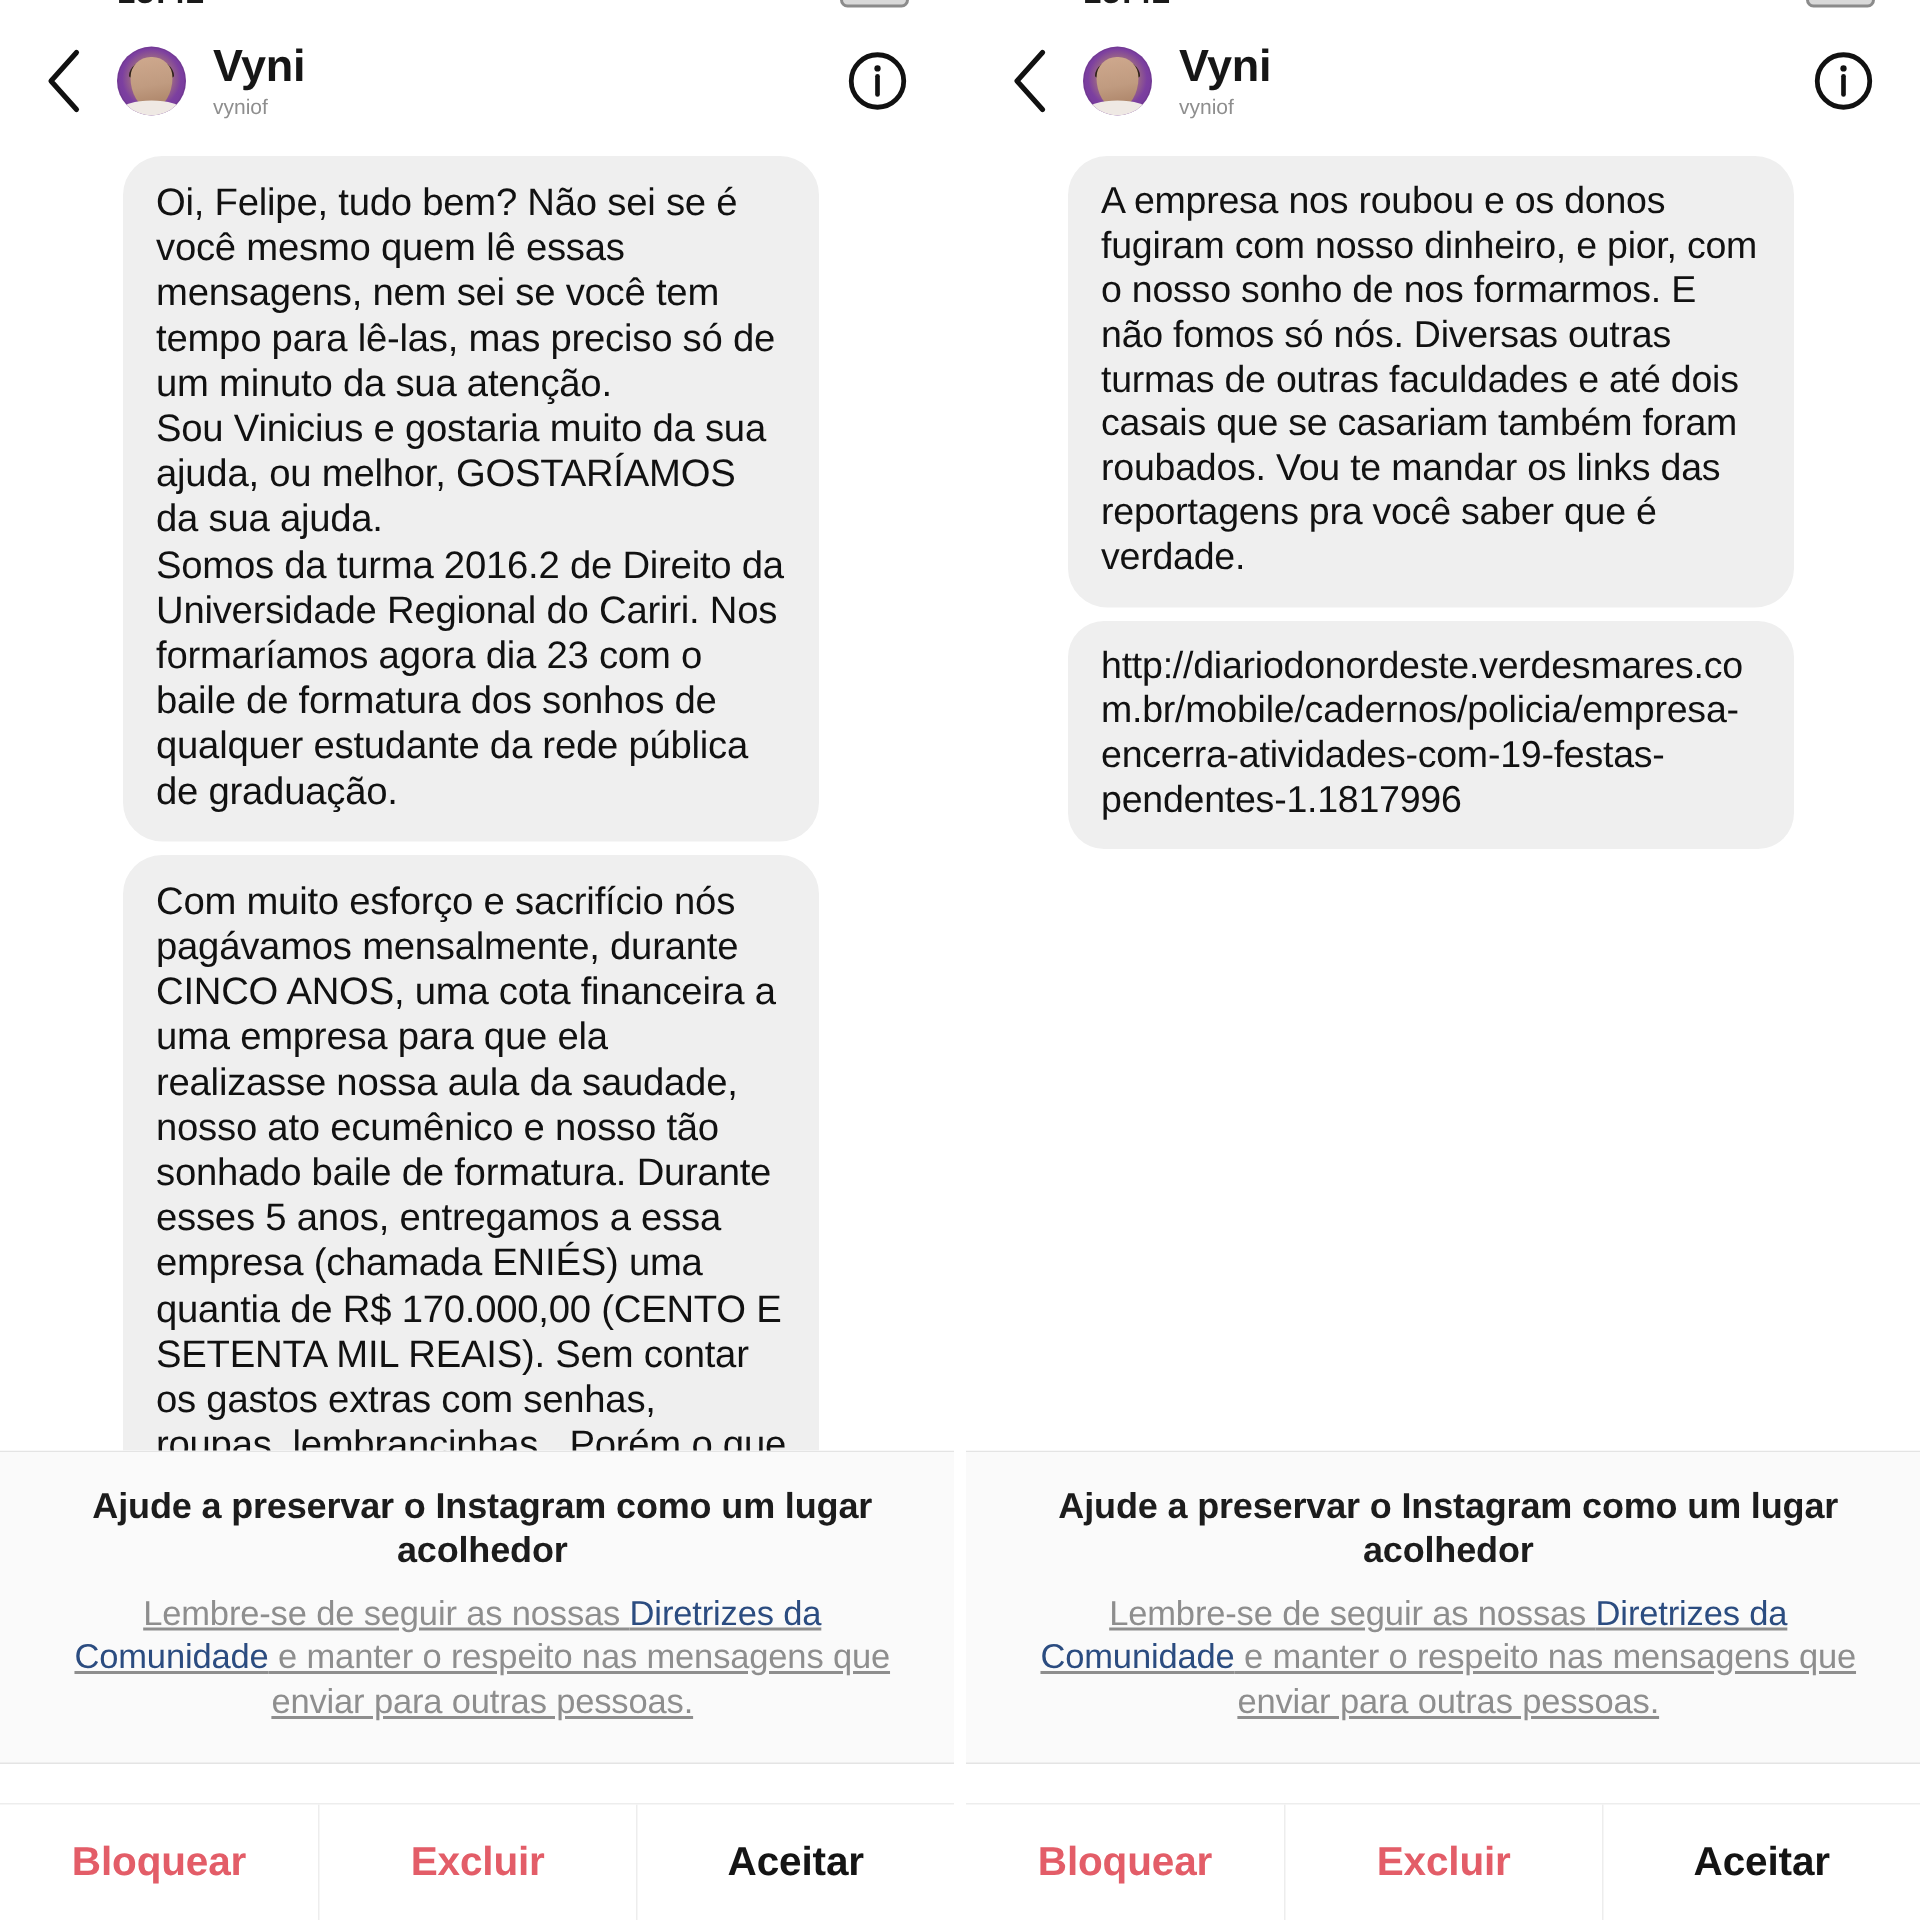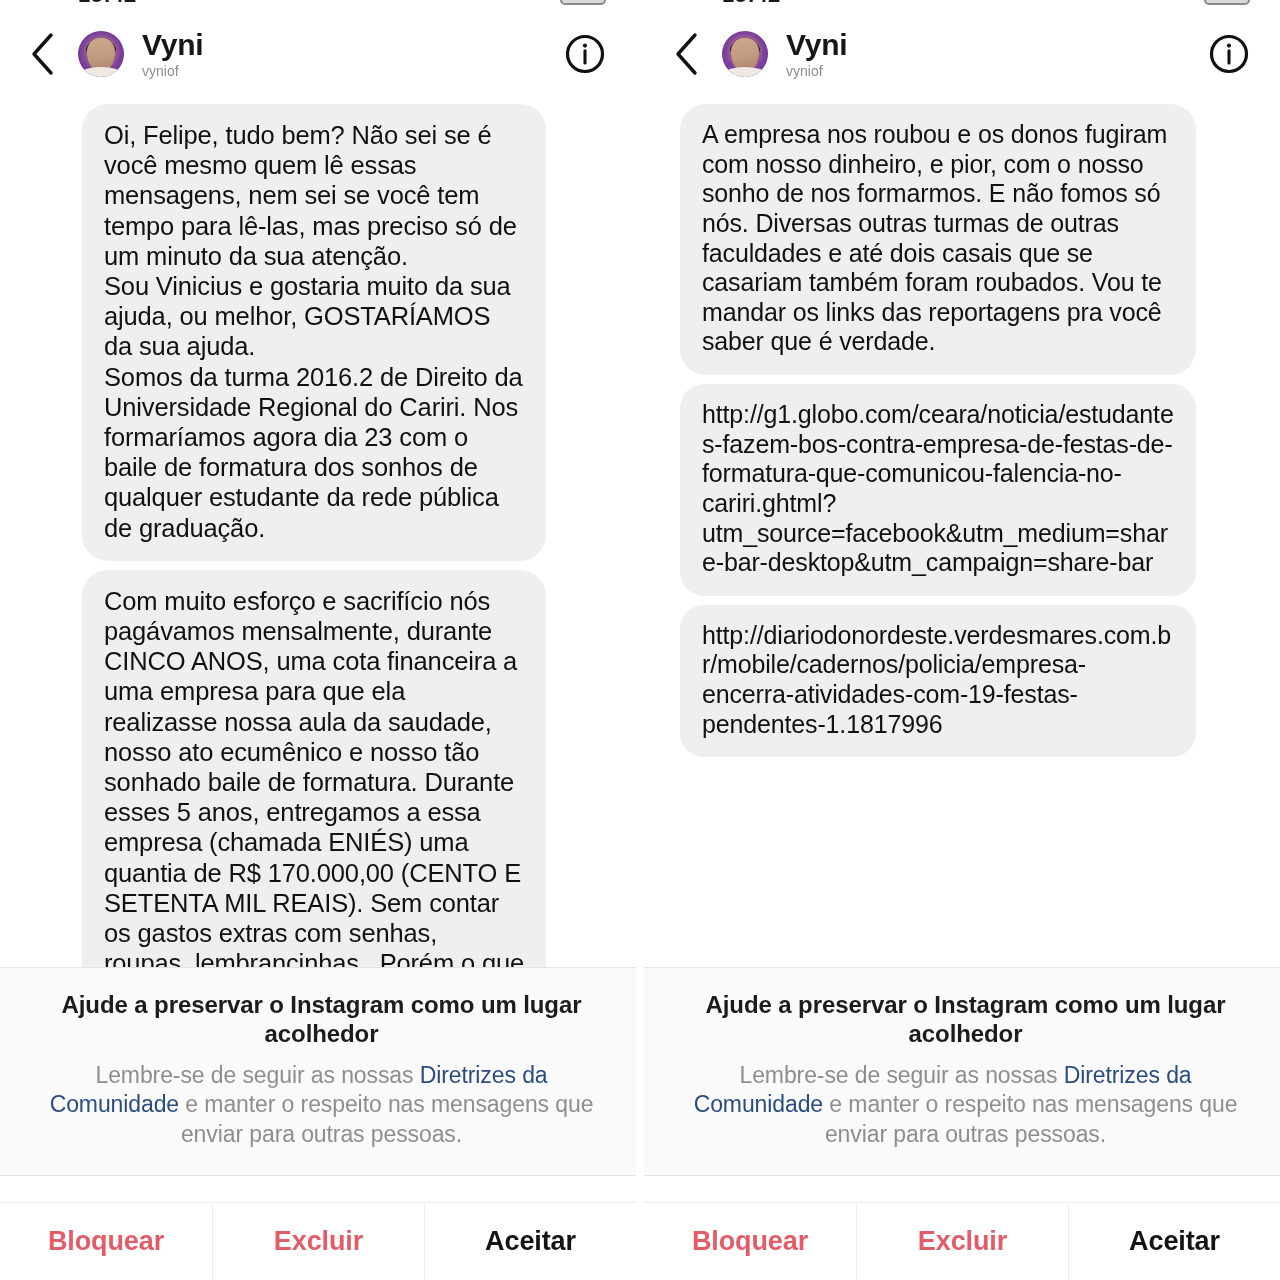--- a/index.html
+++ b/index.html
@@ -180,21 +180,21 @@
     border-radius: 26px;
     padding: 16px 22px 18px 22px;
     color: #111111;
     font-size: 25.5px;
     line-height: 1.185;
     white-space: pre-wrap;
     word-break: break-word;
     letter-spacing: -0.15px;
     max-width: 100%;
   }
-  .thread-right .bubble { font-size: 25px; }
+  .thread-right .bubble { font-size: 25px; margin-left: 32px; }
   .bubble.url { border-radius: 24px; }
 
   
   .notice {
     flex: 0 0 auto;
     background: #fafafa;
     border-top: 1px solid #e4e4e4;
     border-bottom: 1px solid #e4e4e4;
     padding: 22px 34px 26px 41px;
     text-align: center;
@@ -205,20 +205,21 @@
     color: #1c1c1c;
     line-height: 1.23;
     letter-spacing: -0.1px;
   }
   .notice-body {
     margin-top: 12px;
     font-size: 23px;
     color: #8e8e8e;
     line-height: 1.28;
     letter-spacing: -0.1px;
+    text-decoration: underline;
   }
   .notice-link {
     color: #2b4c80;
     cursor: pointer;
   }
 
   .notice-spacer {
     flex: 0 0 26px;
     background: #ffffff;
   }
@@ -343,21 +344,20 @@
           <circle cx="21" cy="21" r="17.5" fill="none" stroke="#111" stroke-width="3.2"></circle>
           <circle cx="21" cy="12.6" r="2.1" fill="#111"></circle>
           <path d="M21 17.8 L21 30" stroke="#111" stroke-width="3.1" stroke-linecap="round"></path>
         </svg>
       </div>
     </div>
 
     <div class="thread thread-right">
       <div class="thread-inner">
         <div class="bubble">A empresa nos roubou e os donos fugiram com nosso dinheiro, e pior, com o nosso sonho de nos formarmos. E não fomos só nós. Diversas outras turmas de outras faculdades e até dois casais que se casariam também foram roubados. Vou te mandar os links das reportagens pra você saber que é verdade.</div>
-        <div class="bubble url">http://g1.globo.com/ceara/noticia/estudantes-fazem-bos-contra-empresa-de-festas-de-formatura-que-comunicou-falencia-no-cariri.ghtml?utm_source=facebook&amp;utm_medium=share-bar-desktop&amp;utm_campaign=share-bar</div>
         <div class="bubble url">http://diariodonordeste.verdesmares.com.br/mobile/cadernos/policia/empresa-encerra-atividades-com-19-festas-pendentes-1.1817996</div>
       </div>
     </div>
 
     <div class="notice">
       <div class="notice-title">Ajude a preservar o Instagram como um lugar acolhedor</div>
       <div class="notice-body"><span>Lembre-se de seguir as nossas </span><span class="notice-link">Diretrizes da Comunidade</span><span> e manter o respeito nas mensagens que enviar para outras pessoas.</span></div>
     </div>
 
     <div class="notice-spacer"></div>

